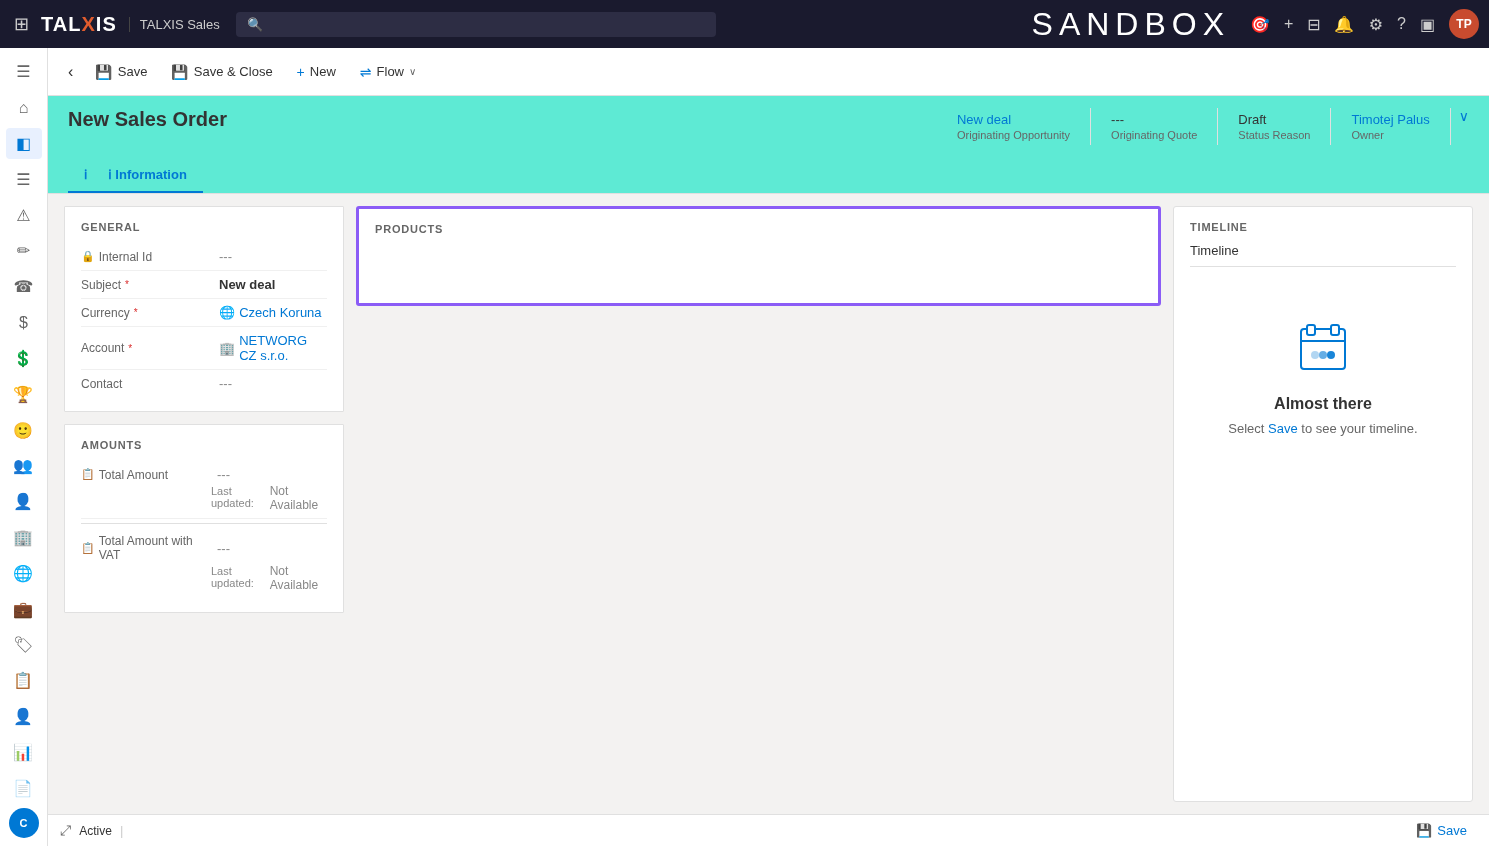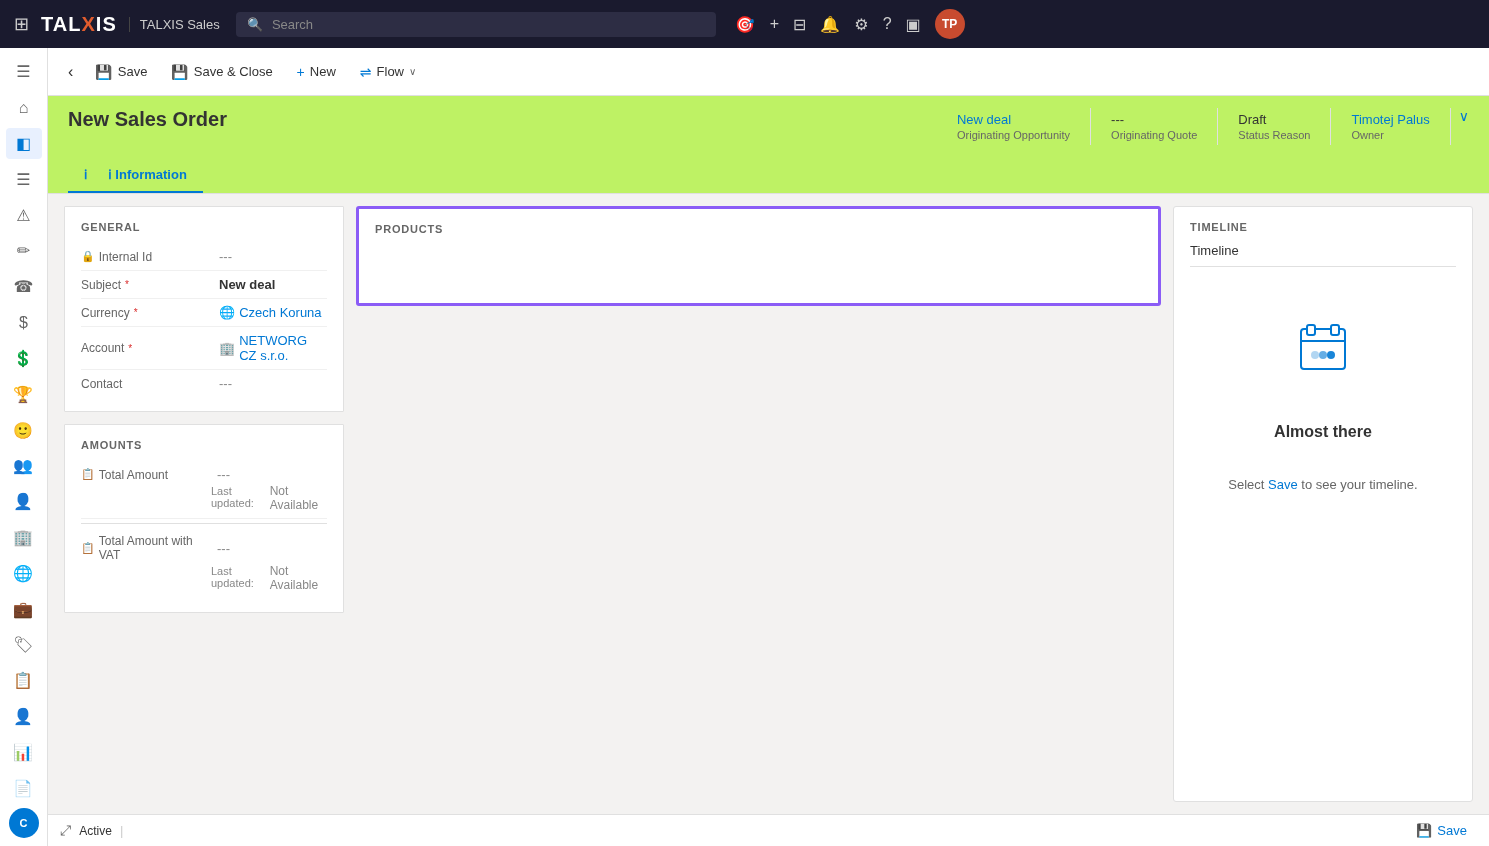--- a/index.html
+++ b/index.html
@@ -61,21 +61,21 @@
       border: none; background: transparent; cursor: pointer; font-size: 13px; color: #333; border-radius: 3px;
     }
     .toolbar-btn .btn-icon { color: #0078d4; font-size: 14px; }
     .toolbar-back { color: #333; font-size: 16px; border: none; background: transparent; cursor: pointer; padding: 5px 8px; }
 
     
     .page-content { flex: 1; overflow-y: auto; padding: 0; display: flex; flex-direction: column; }
 
     
     .page-header {
-      background: #bef264; padding: 12px 20px 0 20px;
+      background: #5eead4; padding: 12px 20px 0 20px;
       border-bottom: 1px solid #e0e0e0; flex-shrink: 0;
     }
     .page-header-top { display: flex; align-items: flex-start; justify-content: space-between; padding-bottom: 8px; }
     .page-title { font-size: 20px; font-weight: 600; color: #333; }
     .header-status { display: flex; align-items: flex-start; gap: 0; }
     .status-item { padding: 4px 20px; display: flex; flex-direction: column; gap: 2px; border-right: 1px solid #e0e0e0; }
     .status-item:last-child { border-right: none; }
     .status-value { font-size: 13px; color: #0078d4; font-weight: 500; }
     .status-value.dark { color: #333; }
     .status-label { font-size: 11px; color: #666; }
@@ -108,21 +108,21 @@
     .field-value.link { color: #0078d4; cursor: pointer; text-decoration: none; display: flex; align-items: center; gap: 4px; }
 
     .sub-label { font-size: 11px; color: #888; margin-top: 1px; }
     .not-available { color: #888; font-size: 12px; }
 
     
     .products-card { background: #fff; border: 3px solid #8b5cf6; border-radius: 3px; padding: 14px 16px; min-height: 100px; }
 
     
     .timeline-card { background: #fff; border: 1px solid #e0e0e0; border-radius: 3px; padding: 14px 16px; height: 100%; }
-    .timeline-content { display: flex; flex-direction: column; align-items: center; justify-content: center; padding: 40px 20px; text-align: center; gap: 28px; }
+    .timeline-content { display: flex; flex-direction: column; align-items: center; justify-content: center; padding: 40px 20px; text-align: center; }
     .timeline-icon-svg { width: 60px; height: 60px; color: #0078d4; margin-bottom: 16px; }
     .timeline-almost { font-size: 16px; font-weight: 600; color: #333; margin-bottom: 8px; }
     .timeline-sub { font-size: 13px; color: #666; }
     .timeline-sub a { color: #0078d4; cursor: pointer; text-decoration: none; }
 
     
     .bottom-bar {
       height: 32px; background: #fff; border-top: 1px solid #e0e0e0;
       display: flex; align-items: center; justify-content: space-between; padding: 0 12px; flex-shrink: 0;
     }
@@ -137,22 +137,22 @@
 <div class="top-nav">
   <span class="top-nav-grid">⊞</span>
   <div class="top-nav-logo">
     <span class="logo-text">
       <span>TAL</span><span class="logo-x">X</span><span>IS</span>
     </span>
   </div>
   <span class="top-nav-app">TALXIS Sales</span>
   <div class="search-bar">
     <span style="color:#888">🔍</span>
-    <input type="text" placeholder="Search" style="">
-  </div>
+  </div>
+  <span class="sandbox-text">SANDBOX</span>
   <div class="top-nav-icons">
     <span class="top-nav-icon">🎯</span>
     <span class="top-nav-icon">+</span>
     <span class="top-nav-icon">⊟</span>
     <span class="top-nav-icon">🔔</span>
     <span class="top-nav-icon">⚙</span>
     <span class="top-nav-icon">?</span>
     <span class="top-nav-icon">▣</span>
     <div class="avatar">TP</div>
   </div>

